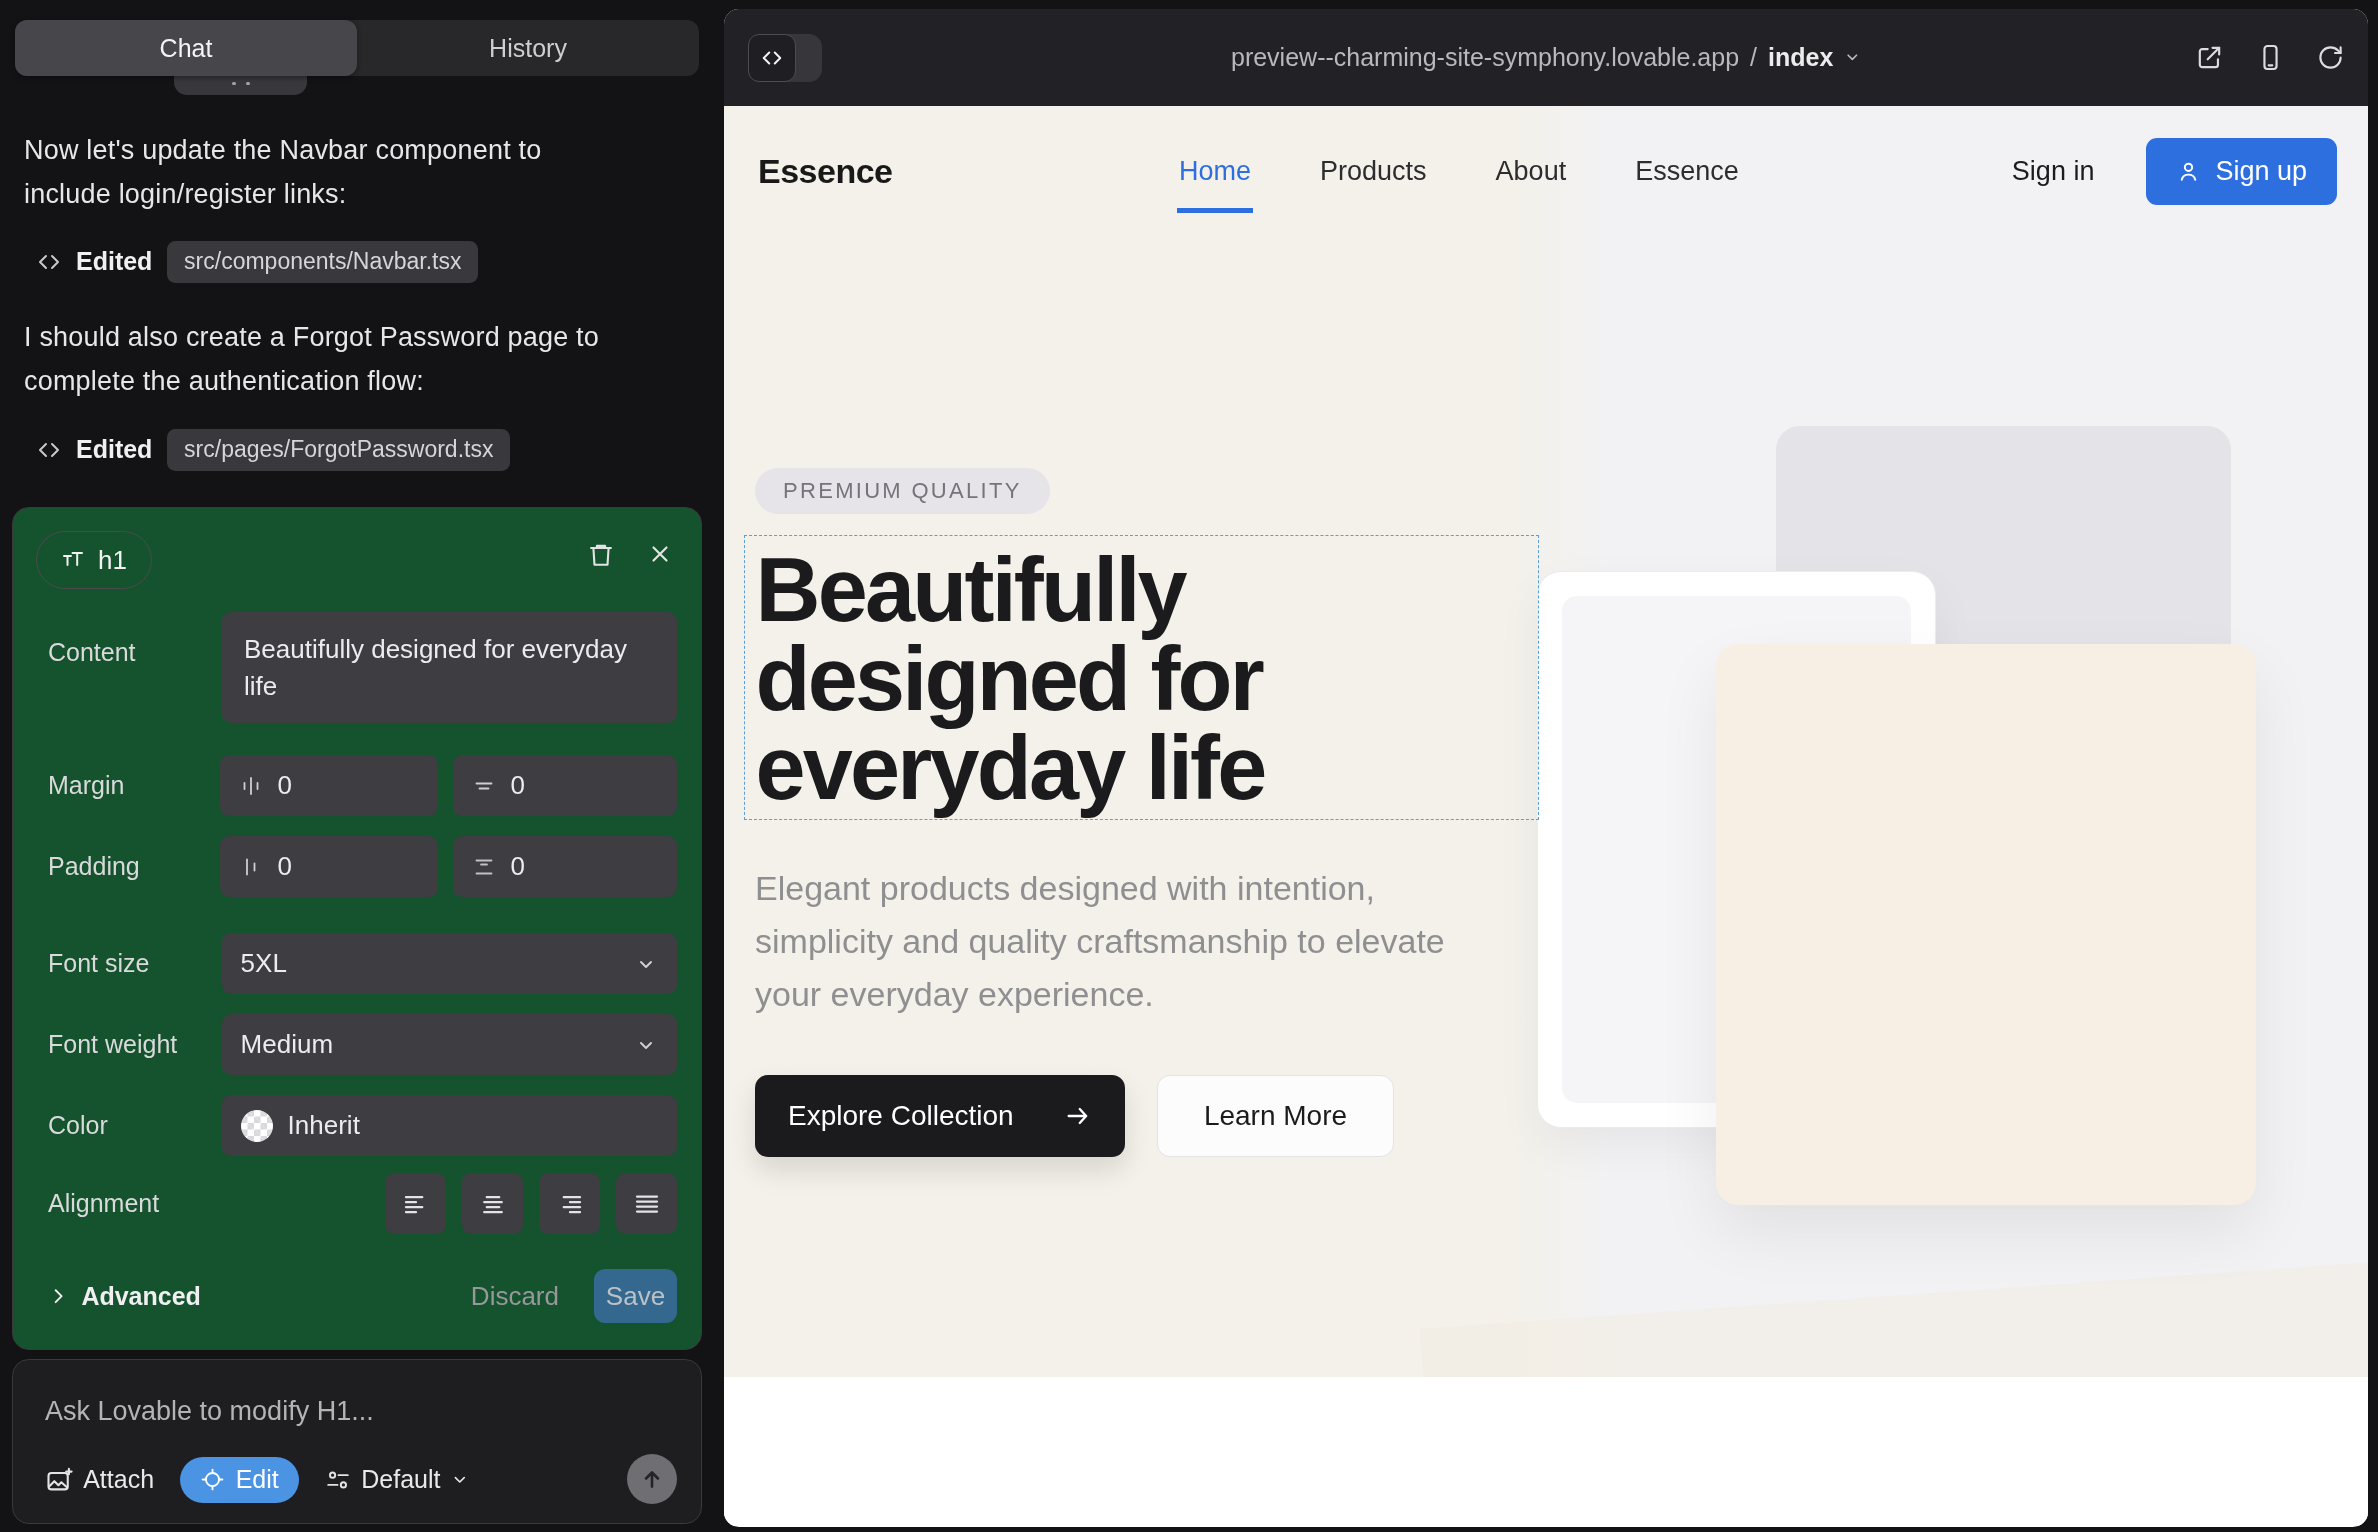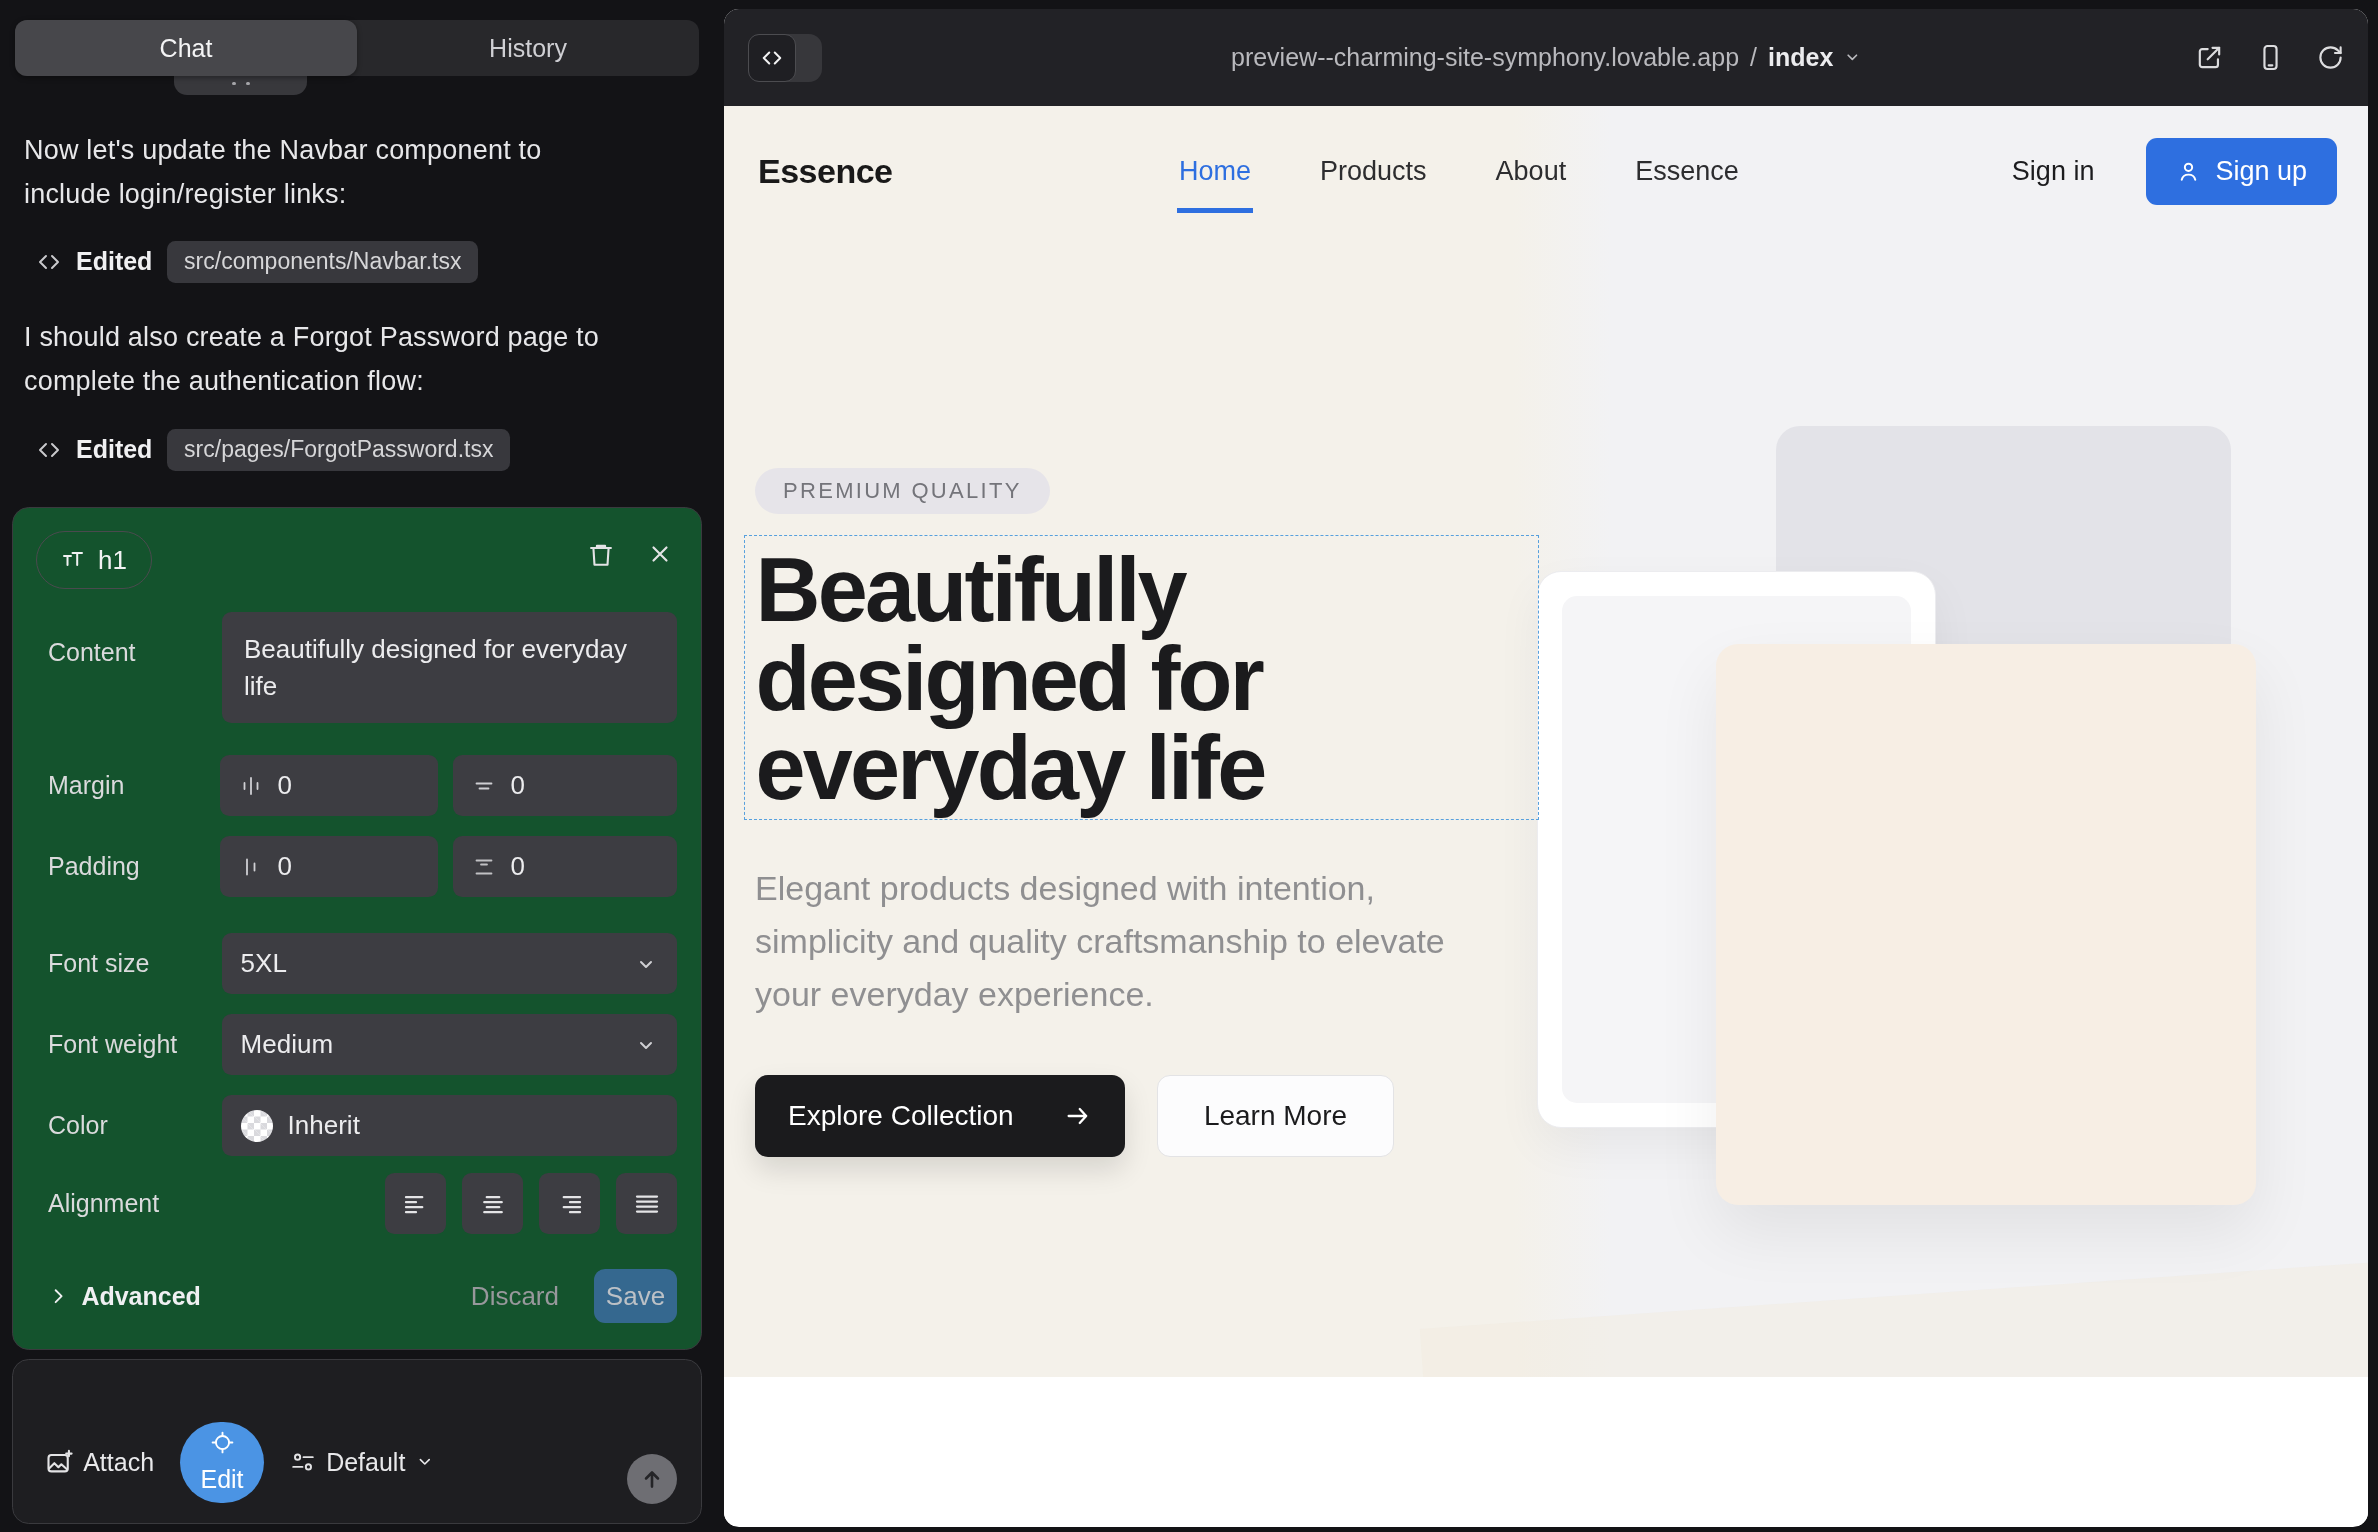--- a/index.html
+++ b/index.html
@@ -76,21 +76,21 @@
                   background:transparent; border:none; outline:none; font-size:27px;
                   color:#e7e7e9; font-family:"Liberation Sans",sans-serif; }
   .prompt-input::placeholder { color:#b4b4b8; opacity:1; }
   .prompt-row { position:absolute; left:32px; bottom:20.4px; display:flex;
                 align-items:center; gap:26px; }
   .p-act { display:flex; align-items:center; gap:10.2px; color:#e9e9eb; font-size:25px;
            cursor:pointer; }
   .p-act .pic { color:#e3e3e5; }
   .edit-pill { display:flex; align-items:center; gap:10.2px; background:#4b94e4;
                color:#ffffff; border-radius:927px; padding:8.3px 20.4px; font-size:25px;
-               cursor:pointer;flex-direction:column; }
+               cursor:pointer; }
   .send-btn { position:absolute; right:24px; bottom:18.6px; width:50px; height:50px;
               border-radius:50%; background:#6e6e73; color:#242427; display:flex;
               align-items:center; justify-content:center; cursor:pointer; }
 
   
   #preview-panel { position:absolute; left:724px; top:9.3px; width:1644px; height:1518px;
                    border-radius:15px; overflow:hidden; background:#ffffff; }
   .pv-header { position:absolute; left:0; top:0; width:100%; height:97px; background:#222226; }
   .code-toggle { position:absolute; left:24px; top:25px; width:74px; height:48px;
                  background:#37373b; border-radius:13px; cursor:pointer; }
@@ -340,20 +340,21 @@
         <span>Advanced</span>
       </div>
       <div class="adv-right">
         <span class="discard">Discard</span>
         <div class="save-btn">Save</div>
       </div>
     </div>
   </div>
 
   <div class="prompt-card">
+    <input class="prompt-input" placeholder="Ask Lovable to modify H1..." style="">
     <div class="prompt-row">
       <div class="p-act">
         <span class="pic">
           <svg width="28" height="28" viewBox="0 0 24 24" fill="none" stroke="currentColor" stroke-width="1.8" stroke-linecap="round" stroke-linejoin="round">
               <rect x="3" y="6" width="16.5" height="14" rx="2.5"></rect>
               <path d="M20.5 2.5v4.6M18.2 4.8h4.6"></path>
               <path d="M3.5 17.5l4.5-4.5 3.5 3.5 2.5-2.5 5 4.5"></path>
             </svg>
         </span>
         <span>Attach</span>

